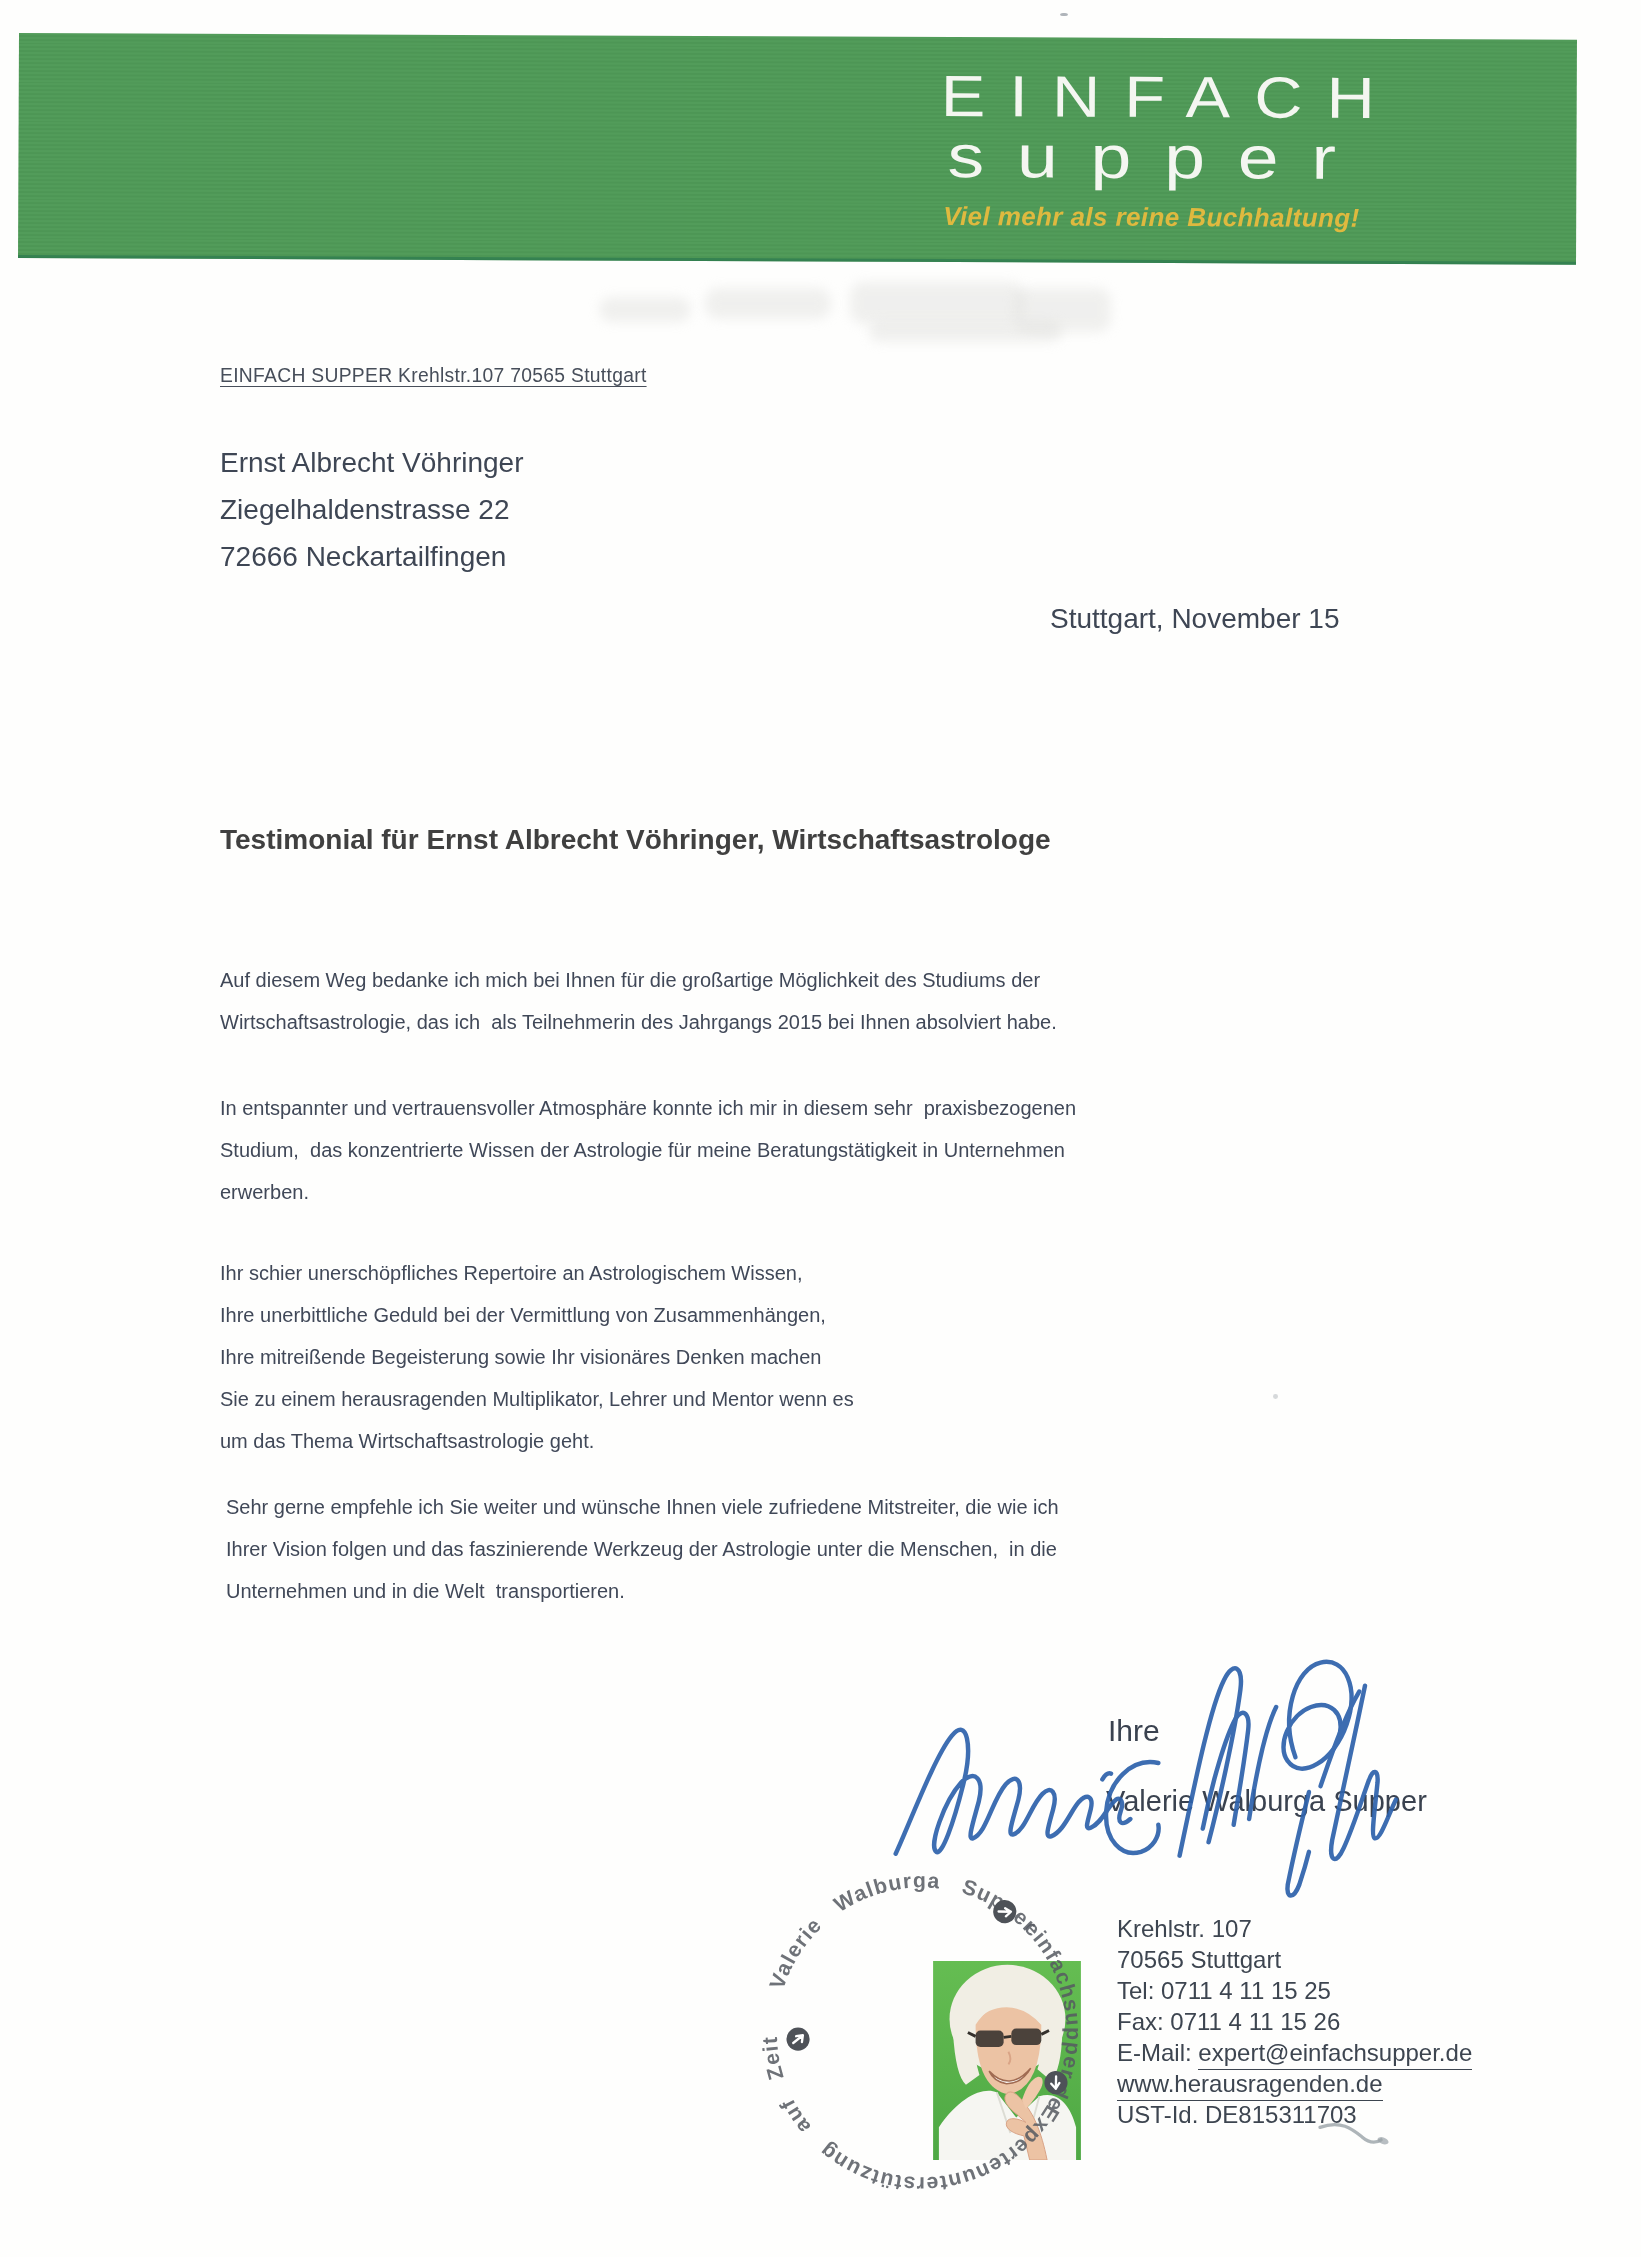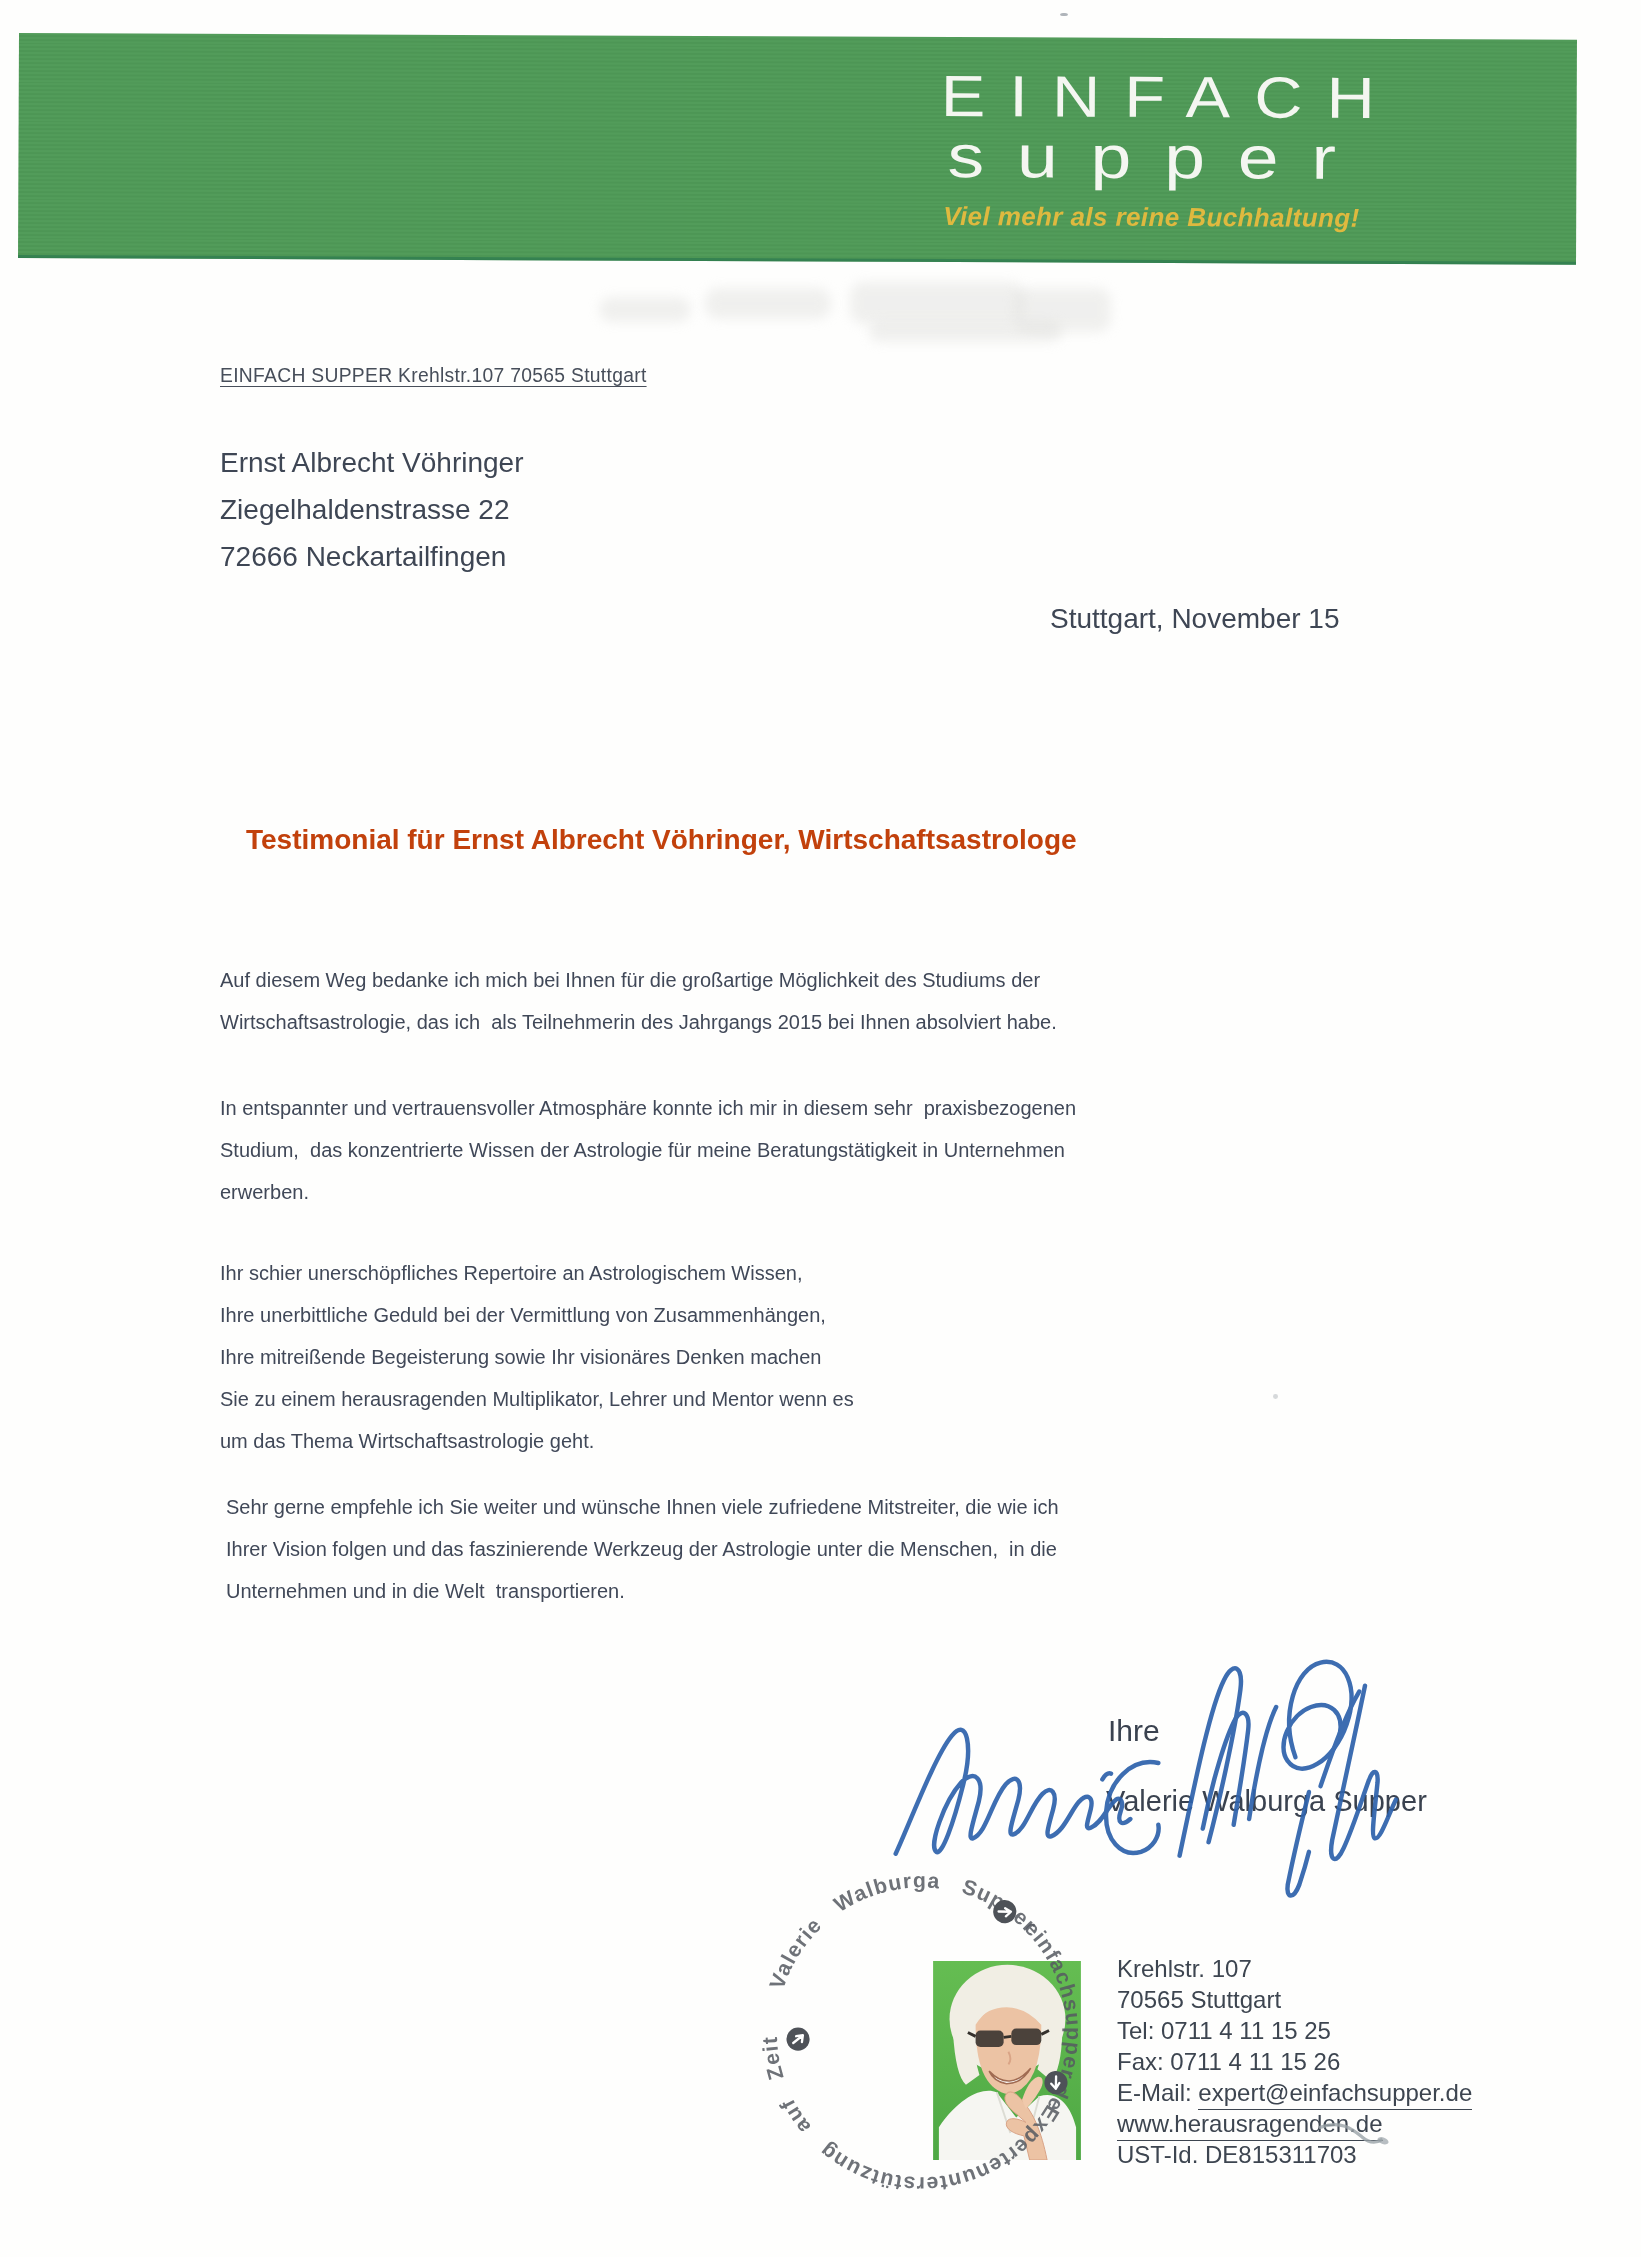--- a/index.html
+++ b/index.html
@@ -38,34 +38,34 @@
   .ghost{position:absolute;background:#d9d9d6;border-radius:13.5px;filter:blur(5.8px);opacity:.38;}
   .speck{position:absolute;background:#8d949c;border-radius:50%;opacity:.7;}
   
   .sender-line{
     position:absolute;left:220px;top:365px;
     font-size:19.3px;color:#474e5a;letter-spacing:0.3px;
     text-decoration:underline;text-underline-offset:3.9px;white-space:nowrap;
   }
   .recipient{position:absolute;left:220px;top:439px;font-size:28px;line-height:47px;color:#3e4654;}
   .dateline{position:absolute;left:1050px;top:603px;font-size:28px;color:#3e4654;white-space:nowrap;}
-  .subject{position:absolute;left:220px;top:824px;font-size:28px;font-weight:700;color:#c2410c;white-space:nowrap;margin-left:26px;}
+  .subject{position:absolute;left:220px;top:824px;font-size:28px;font-weight:700;color:#404040;white-space:nowrap;}
   .para{position:absolute;left:220px;font-size:20px;line-height:42px;color:#404858;}
   .para div{white-space:pre;}
   .p1{top:959px;} .p2{top:1087px;} .p3{top:1252px;} .p4{top:1486px;margin-left:6px;}
   
   .salutation{position:absolute;left:1108px;top:1714px;font-size:30px;color:#3a424f;}
   .signer-name{position:absolute;left:1106px;top:1785px;font-size:29px;color:#3a424f;white-space:nowrap;}
   .sig-svg{position:absolute;left:859px;top:1622px;}
   
   .photo-svg{position:absolute;left:933px;top:1961px;}
   .stamp-svg{position:absolute;left:743px;top:1844px;}
   .ring-text{font-family:"Liberation Sans",sans-serif;font-size:22px;font-weight:600;
     fill:#565a61;letter-spacing:1.2px;opacity:.85;white-space:pre;}
-  .contact{position:absolute;left:1117px;top:1953px;font-size:24px;line-height:31px;color:#3d4550;}
+  .contact{position:absolute;left:1117px;top:1913px;font-size:24px;line-height:31px;color:#3d4550;}
   .contact .u{border-bottom:1.4px solid #3d4550;padding-bottom:3px;}
   .squiggle-svg{position:absolute;left:1308px;top:2114px;}
 </style>
 </head>
 <body>
 
 <div class="page">
 
   <div class="banner">
     <div class="logo-line1">EINFACH</div>

